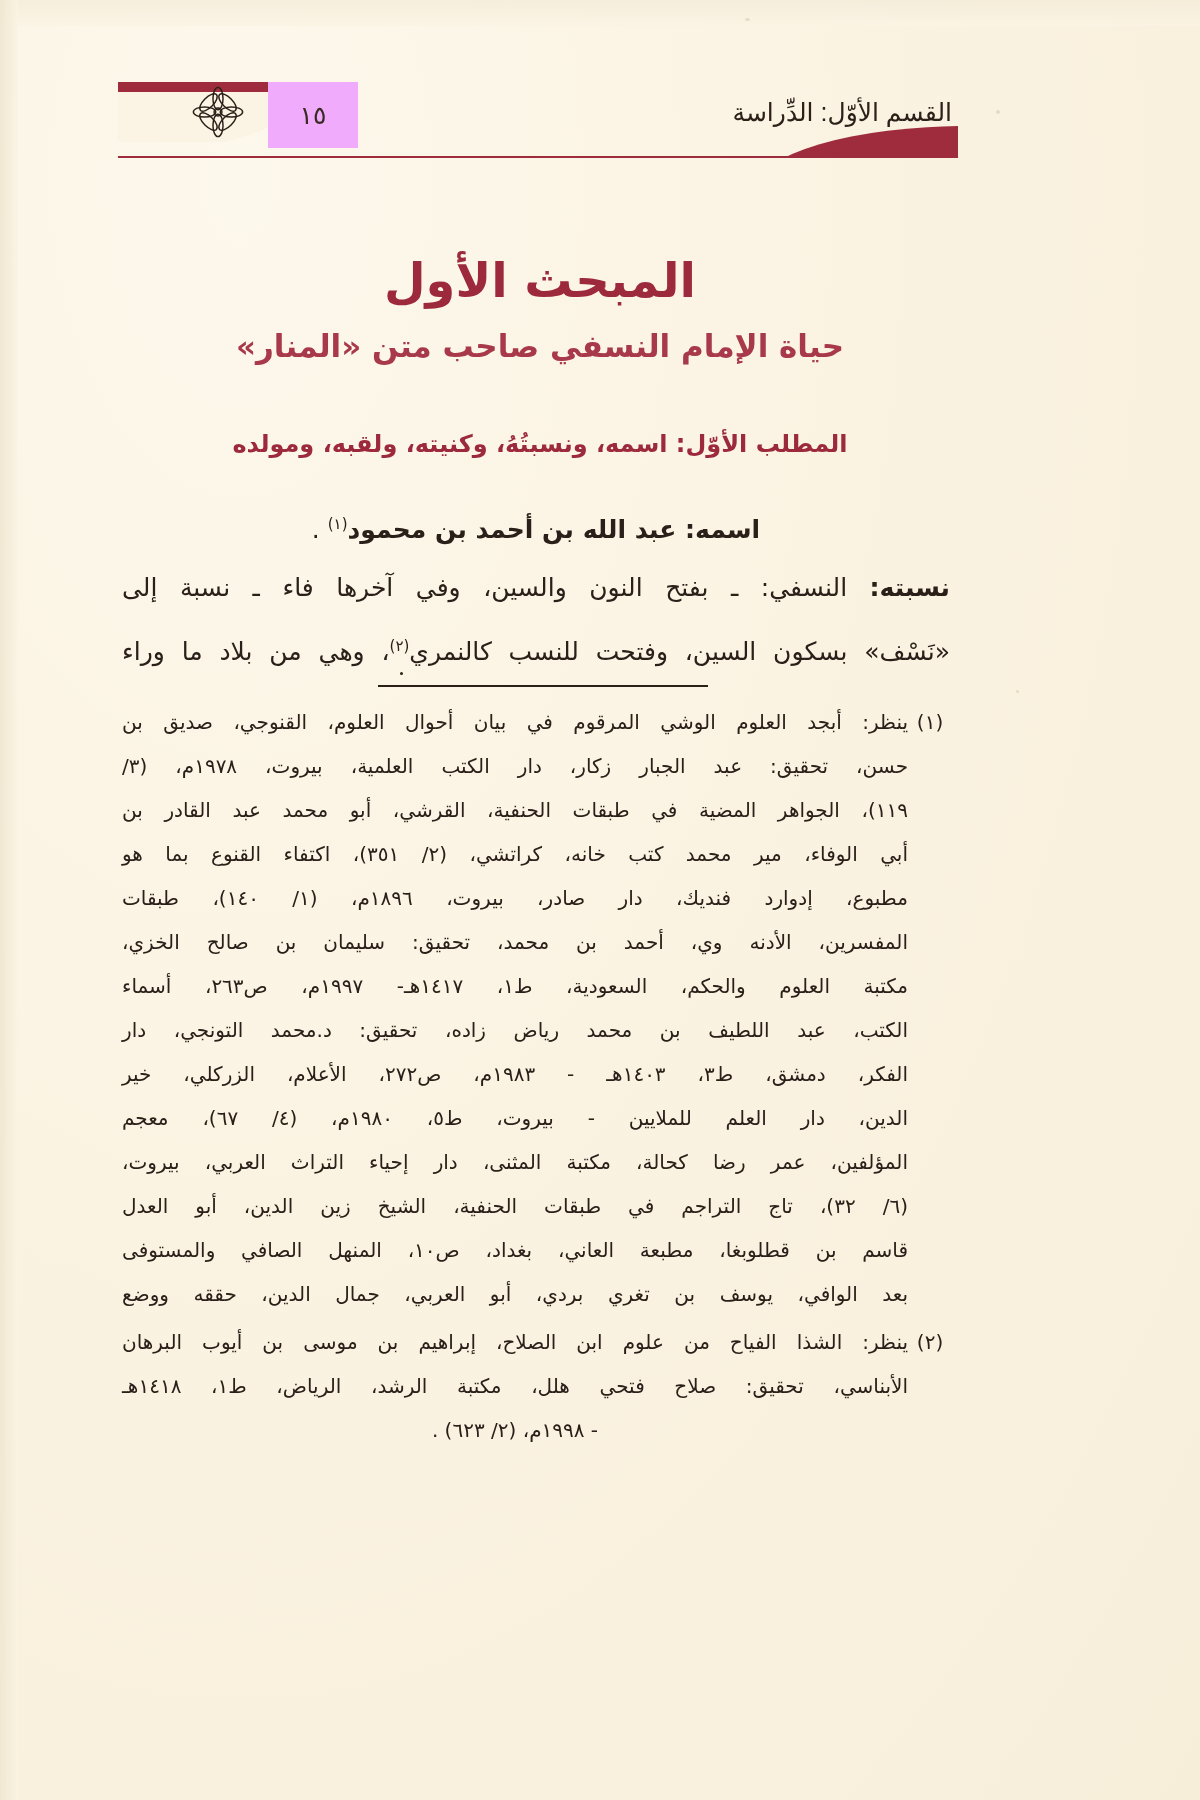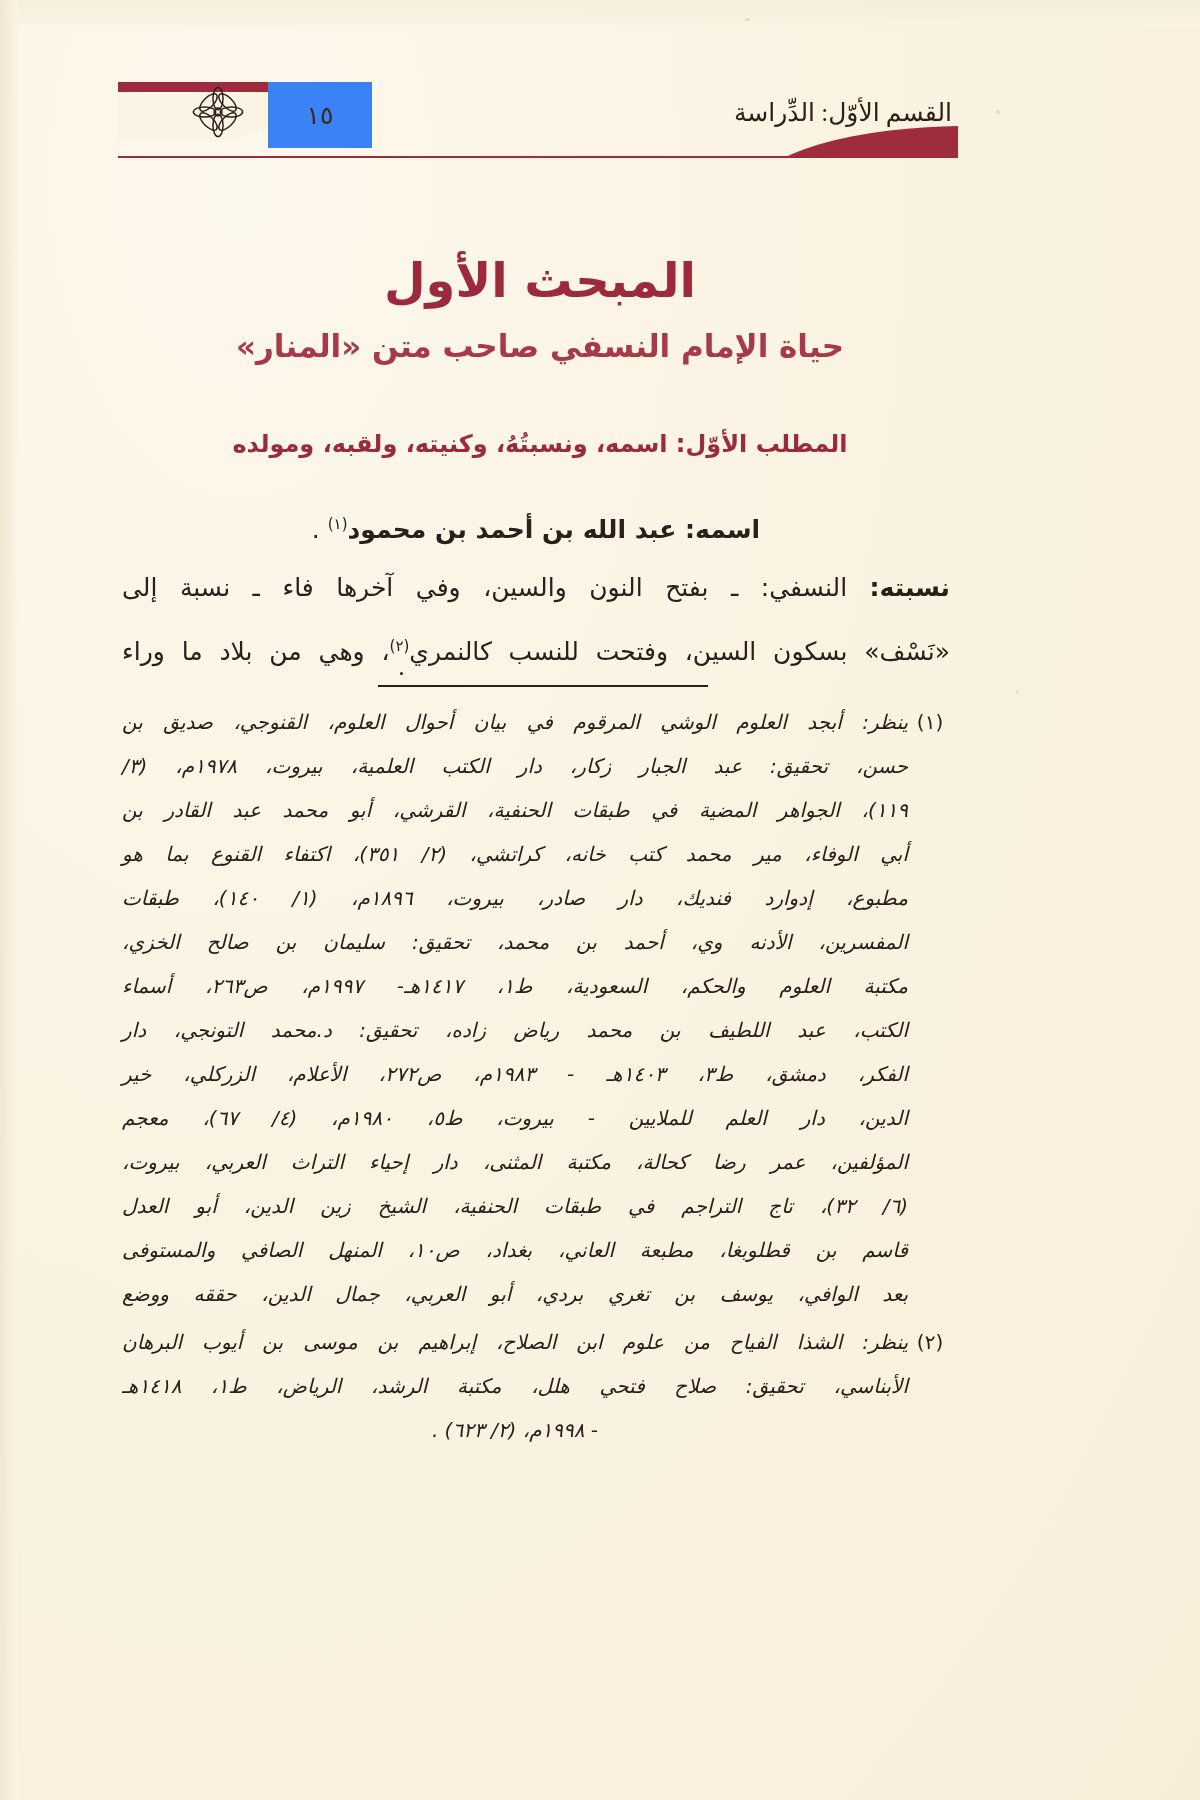--- a/index.html
+++ b/index.html
@@ -60,32 +60,32 @@
   .corner-right:before{
     content:"";position:absolute;right:-10px;bottom:-30px;
     width:210px;height:62px;background:#9e2c3d;
     border-top-left-radius:210px 62px;
   }
   .rosette{
     position:absolute;left:72px;top:2px;width:56px;height:56px;
   }
   .page-num-box{
     position:absolute;left:150px;top:0px;
-    width:104px;height:66px;
-    background:#3b82f6;
+    width:90px;height:66px;
+    background:#f0abfc;
     display:flex;align-items:center;justify-content:center;text-align:right;
   }
   .page-num{
     font-family:"DejaVu Sans", sans-serif;
     font-size:25px;color:#3a2a22;letter-spacing:1px;
   }
   .header-title{
     position:absolute;right:6px;top:16px;
     font-size:25px;color:#2c2018;
-    font-family:Liberation Serif, serif;
+    font-family:Liberation Sans, sans-serif;
   }
   .header-ghost{
     position:absolute;right:150px;top:20px;
     font-size:24px;color:#e8dcc6;opacity:.75;
     letter-spacing:2px;
   }
 
   
   .title-block{
     position:absolute;left:120px;top:250px;width:840px;
@@ -147,21 +147,20 @@
   .fn-marker{
     width:44px;flex:0 0 44px;
     font-size:20px;line-height:44px;text-align:center;
     color:#2b2019;
   }
   .fn-body{flex:1 1 auto;}
   .fn-line{
     font-size:20px;line-height:44px;
     text-align:justify;text-align-last:justify;
     white-space:nowrap;
-    font-style:italic;
   }
   .fn-line.last{text-align-last:right;}
   .fn-line.cl{text-align:center;text-align-last:center;}
 </style>
 </head>
 <body>
 
 <div class="page"></div>
 <div class="scan-edge-top"></div>
 <div class="scan-edge-left"></div>

